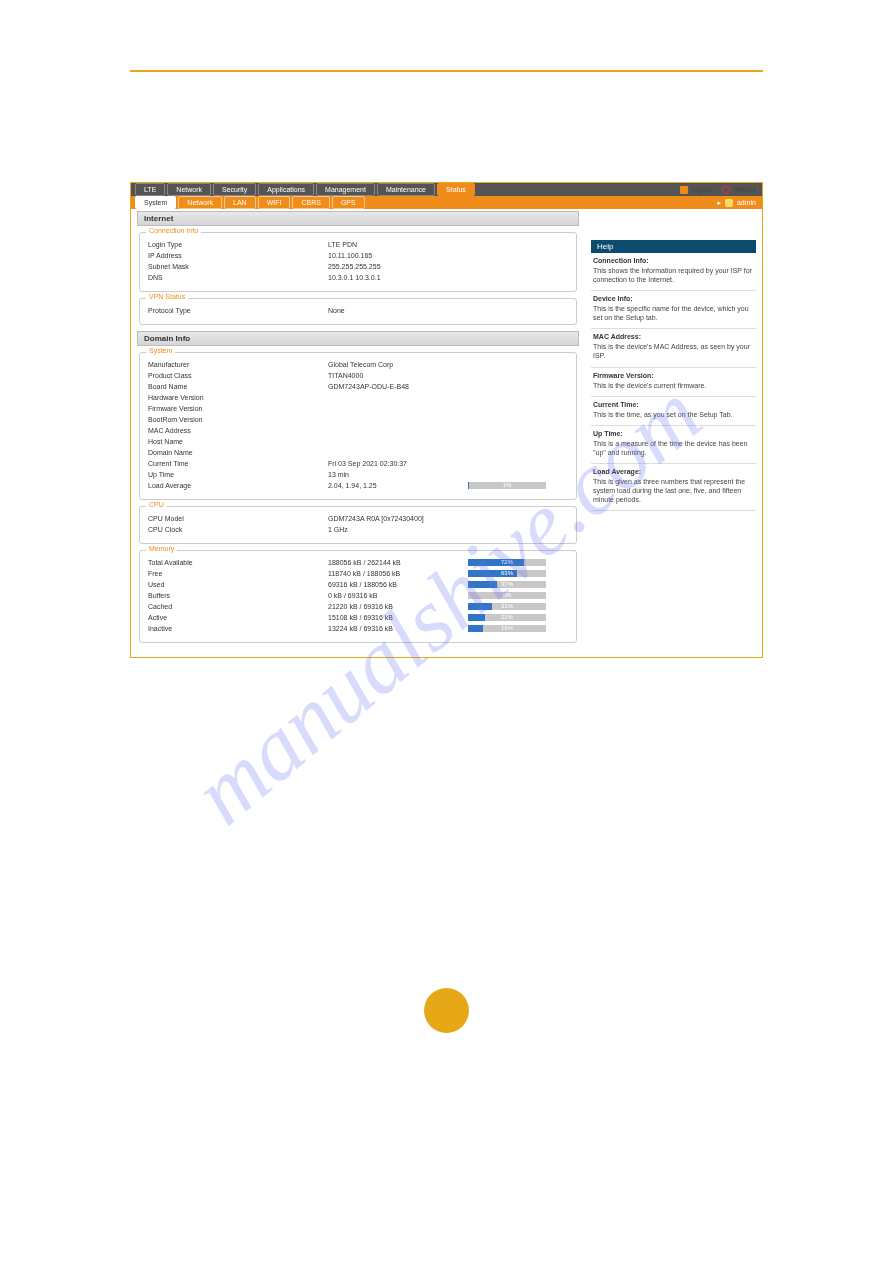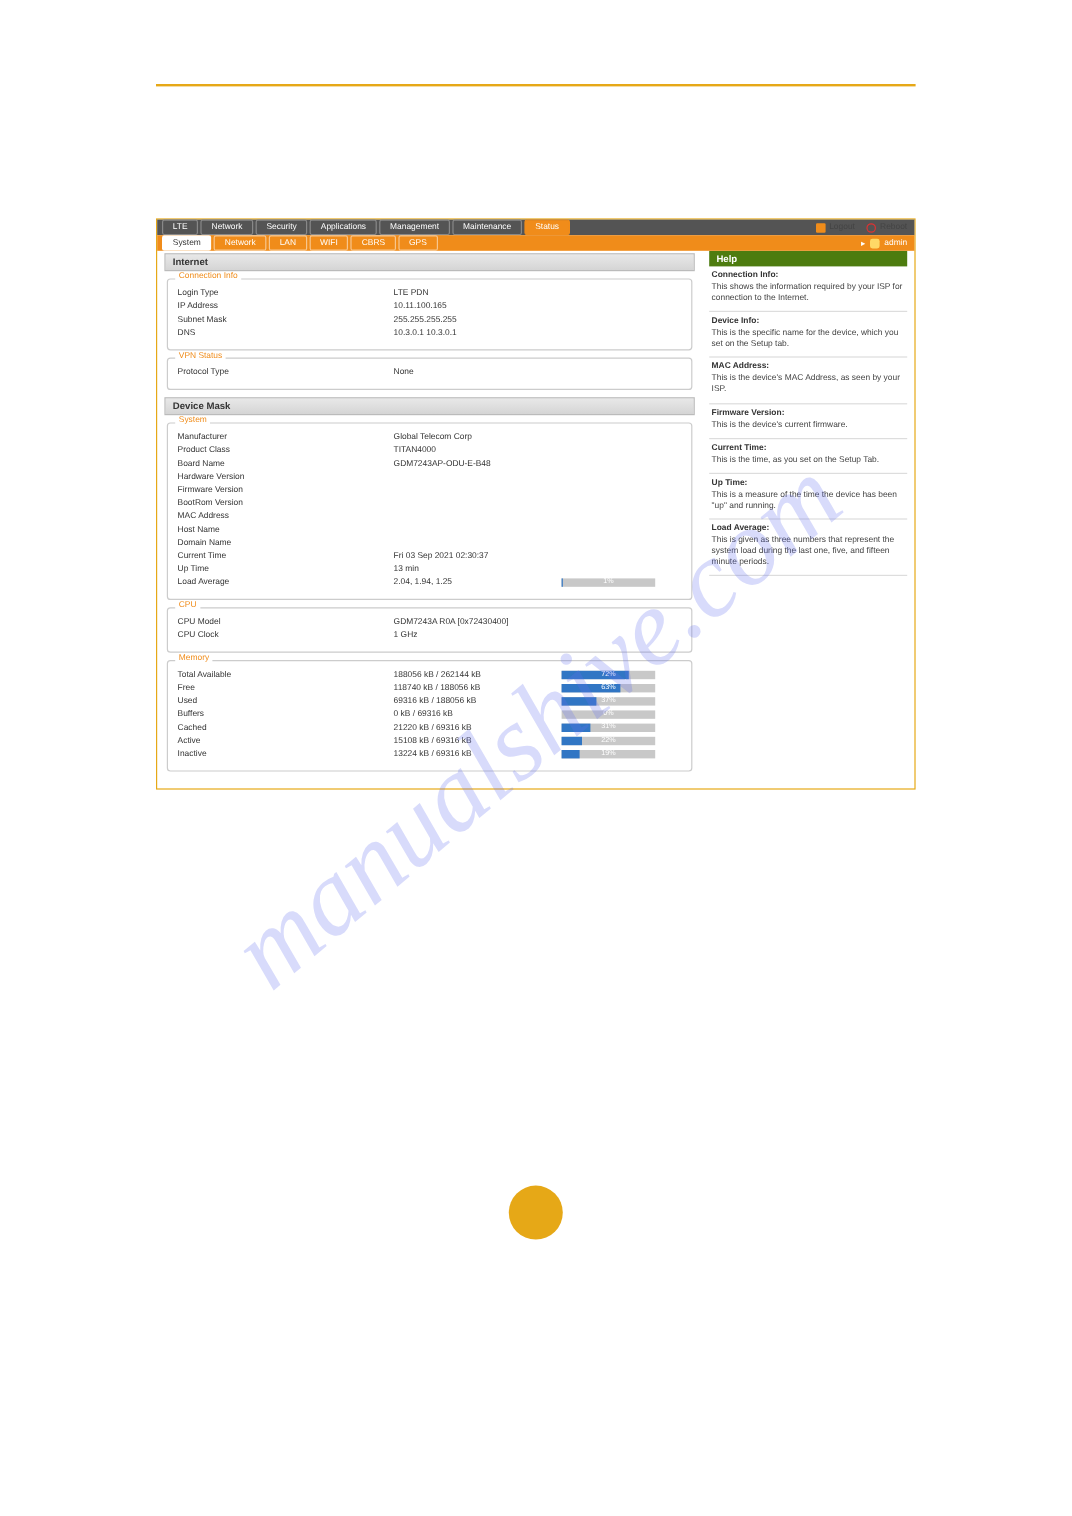--- a/index.html
+++ b/index.html
@@ -28,21 +28,21 @@
 .section-header { background: linear-gradient(#e8e8e8, #d5d5d5); border: 1px solid #bbb; padding: 2px 6px; font-size: 8px; font-weight: bold; color: #333; margin-top: 2px; }
 .fieldset { border: 1px solid #ccc; border-radius: 3px; margin: 6px 2px; padding: 6px 8px 8px 8px; position: relative; }
 .fieldset-legend { position: absolute; top: -6px; left: 6px; background: #fff; padding: 0 3px; font-size: 7px; color: #f08c1a; }
 .kv-row { display: flex; padding: 2px 0; font-size: 7px; color: #333; }
 .kv-label { width: 180px; flex-shrink: 0; }
 .kv-value { width: 140px; flex-shrink: 0; }
 .kv-bar { flex: 1; display: flex; align-items: center; }
 .bar-outer { width: 78px; height: 7px; background: #c8c8c8; position: relative; }
 .bar-inner { height: 100%; background: #3176c4; position: absolute; left: 0; top: 0; }
 .bar-text { position: absolute; width: 100%; text-align: center; font-size: 6px; color: #fff; line-height: 7px; top: 0; }
-.help-header { background: #4d7c0f; color: #fff; font-size: 8px; font-weight: bold; padding: 2px 6px; }
+.help-header { background: #0c4a6e; color: #fff; font-size: 8px; font-weight: normal; padding: 2px 6px; margin-top: 31px; }
 .help-block { border-bottom: 1px solid #ddd; padding: 4px 2px 6px 2px; }
 .help-title { font-size: 7px; font-weight: bold; color: #333; margin-bottom: 2px; }
 .help-text { font-size: 7px; color: #444; line-height: 1.3; }
 .gold-circle { width: 45px; height: 45px; background: #e6a817; border-radius: 50%; margin: 330px auto 50px auto; }
 .watermark { position: absolute; left: 50%; top: 50%; transform: translate(-50%, -10%) rotate(-40deg); font-size: 90px; color: rgba(100, 110, 240, 0.25); font-style: italic; font-family: Georgia, serif; pointer-events: none; z-index: 5; white-space: nowrap; }
 .logo-svg { width: 28px; height: 28px; }
 </style>
 </head>
 <body>
 
@@ -118,21 +118,21 @@
         <div class="fieldset">
           <div class="fieldset-legend">VPN Status</div>
           <div id="vpn-rows">
               <div class="kv-row">
                 <div class="kv-label">Protocol Type</div>
                 <div class="kv-value">None</div>
               </div>
             </div>
         </div>
 
-        <div class="section-header">Device Mask</div>
+        <div class="section-header">Domain Info</div>
         <div class="fieldset">
           <div class="fieldset-legend">System</div>
           <div id="system-rows">
               <div class="kv-row">
                 <div class="kv-label">Manufacturer</div>
                 <div class="kv-value">Global Telecom Corp</div>
               </div>
               <div class="kv-row">
                 <div class="kv-label">Product Class</div>
                 <div class="kv-value">TITAN4000</div>

